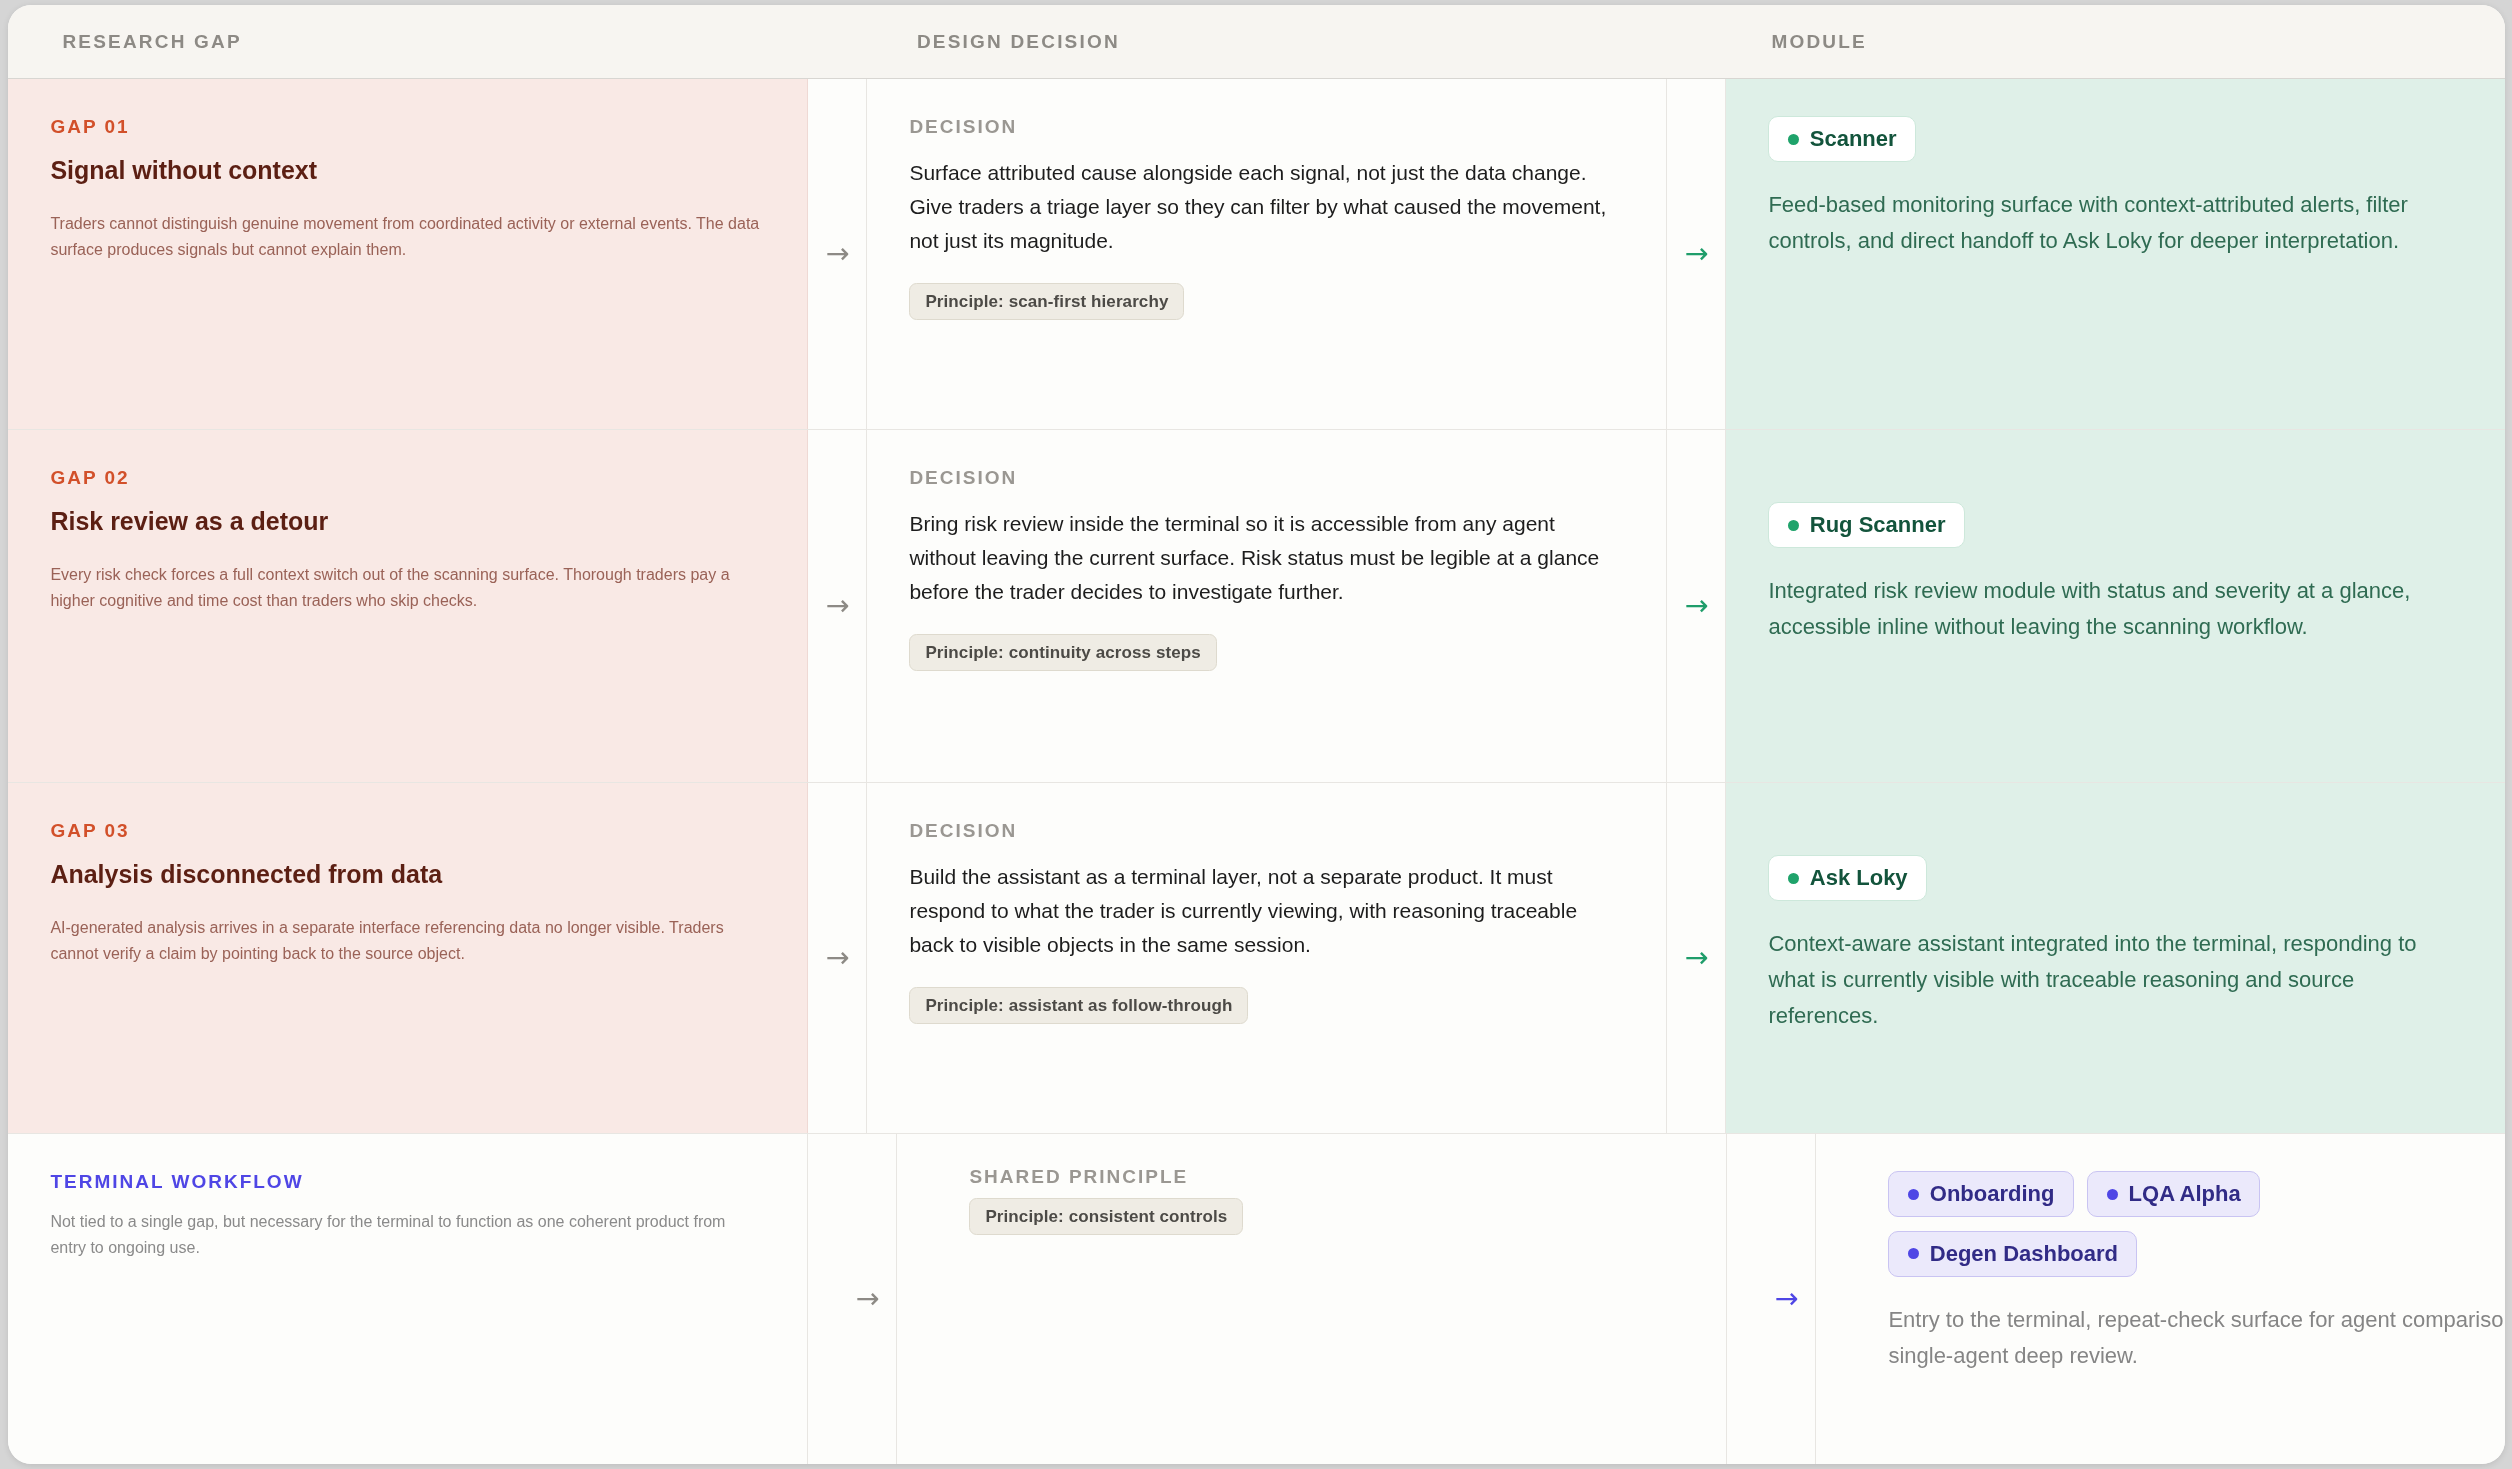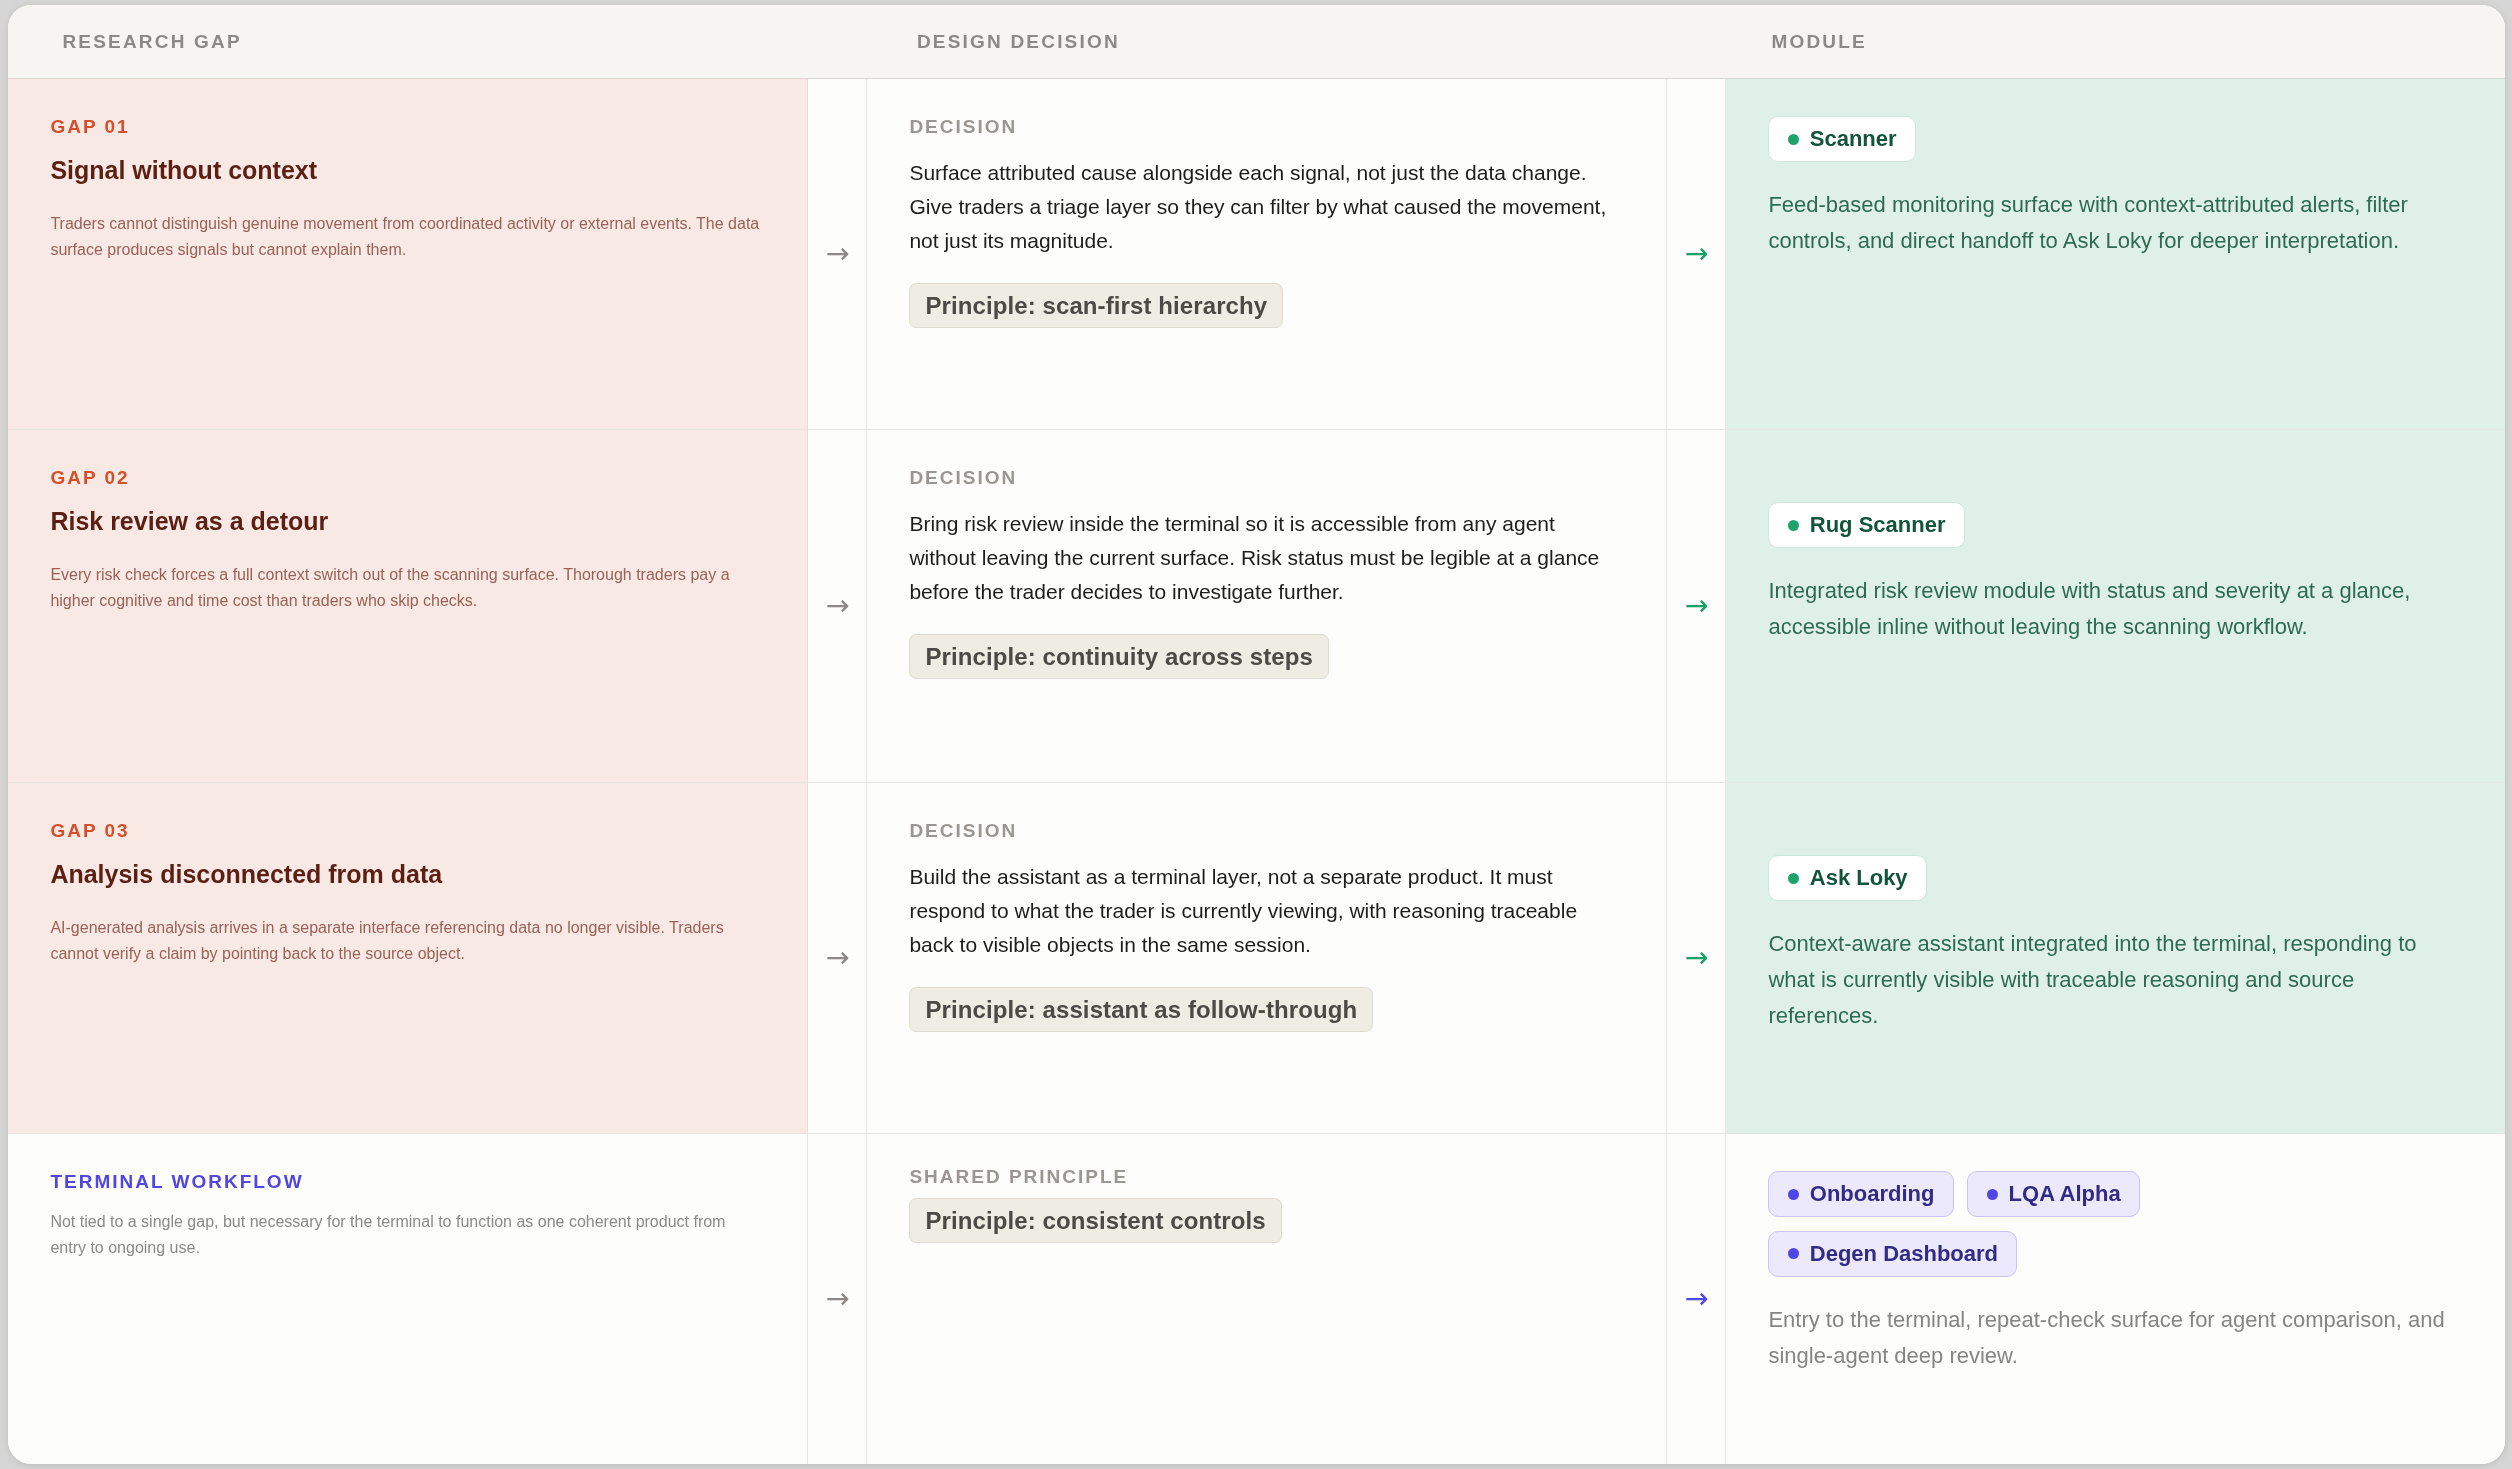--- a/index.html
+++ b/index.html
@@ -45,21 +45,21 @@
   .hdr-decision { width: 800px;  padding-left: 42px; }
   .hdr-spacer2  { width: 59px; }
   .hdr-module   { width: 780px;  padding-left: 42px; }
 
   
   .row {
     display: flex;
     align-items: stretch;
     border-bottom: 1.7px solid #e8e6e2;
   }
-  .row:last-child { border-bottom: none; }
+  .row:last-child { border-bottom: none; gap: 30px; }
 
   .c-gap      { width: 800px; flex: 0 0 800px; }
   .c-arrow1   { width: 59px;  flex: 0 0 59px; }
   .c-decision { width: 800px; flex: 0 0 800px; }
   .c-arrow2   { width: 59px;  flex: 0 0 59px; }
   .c-module   { width: 780px; flex: 0 0 780px; }
 
   .cell { padding: 37px 42px 37px 42px; }
 
   
@@ -127,21 +127,21 @@
     line-height: 1.62;
     color: #1d1d1d;
     margin-bottom: 25px;
   }
   .chip {
     display: inline-block;
     background: #efece4;
     border: 1.7px solid #dedace;
     border-radius: 7.5px;
     padding: 7.5px 15px;
-    font-size: 24px;
+    font-size: 17px;
     font-weight: 700;
     color: #4c4a46;
     letter-spacing: 0.1px;
   }
 
   
   .c-module.green { background: #dff0e8; }
   .c-module.plain { background: #fdfdfb; }
 
   .pill-row { display: flex; flex-wrap: wrap; gap: 13.4px; margin-bottom: 25px; }

